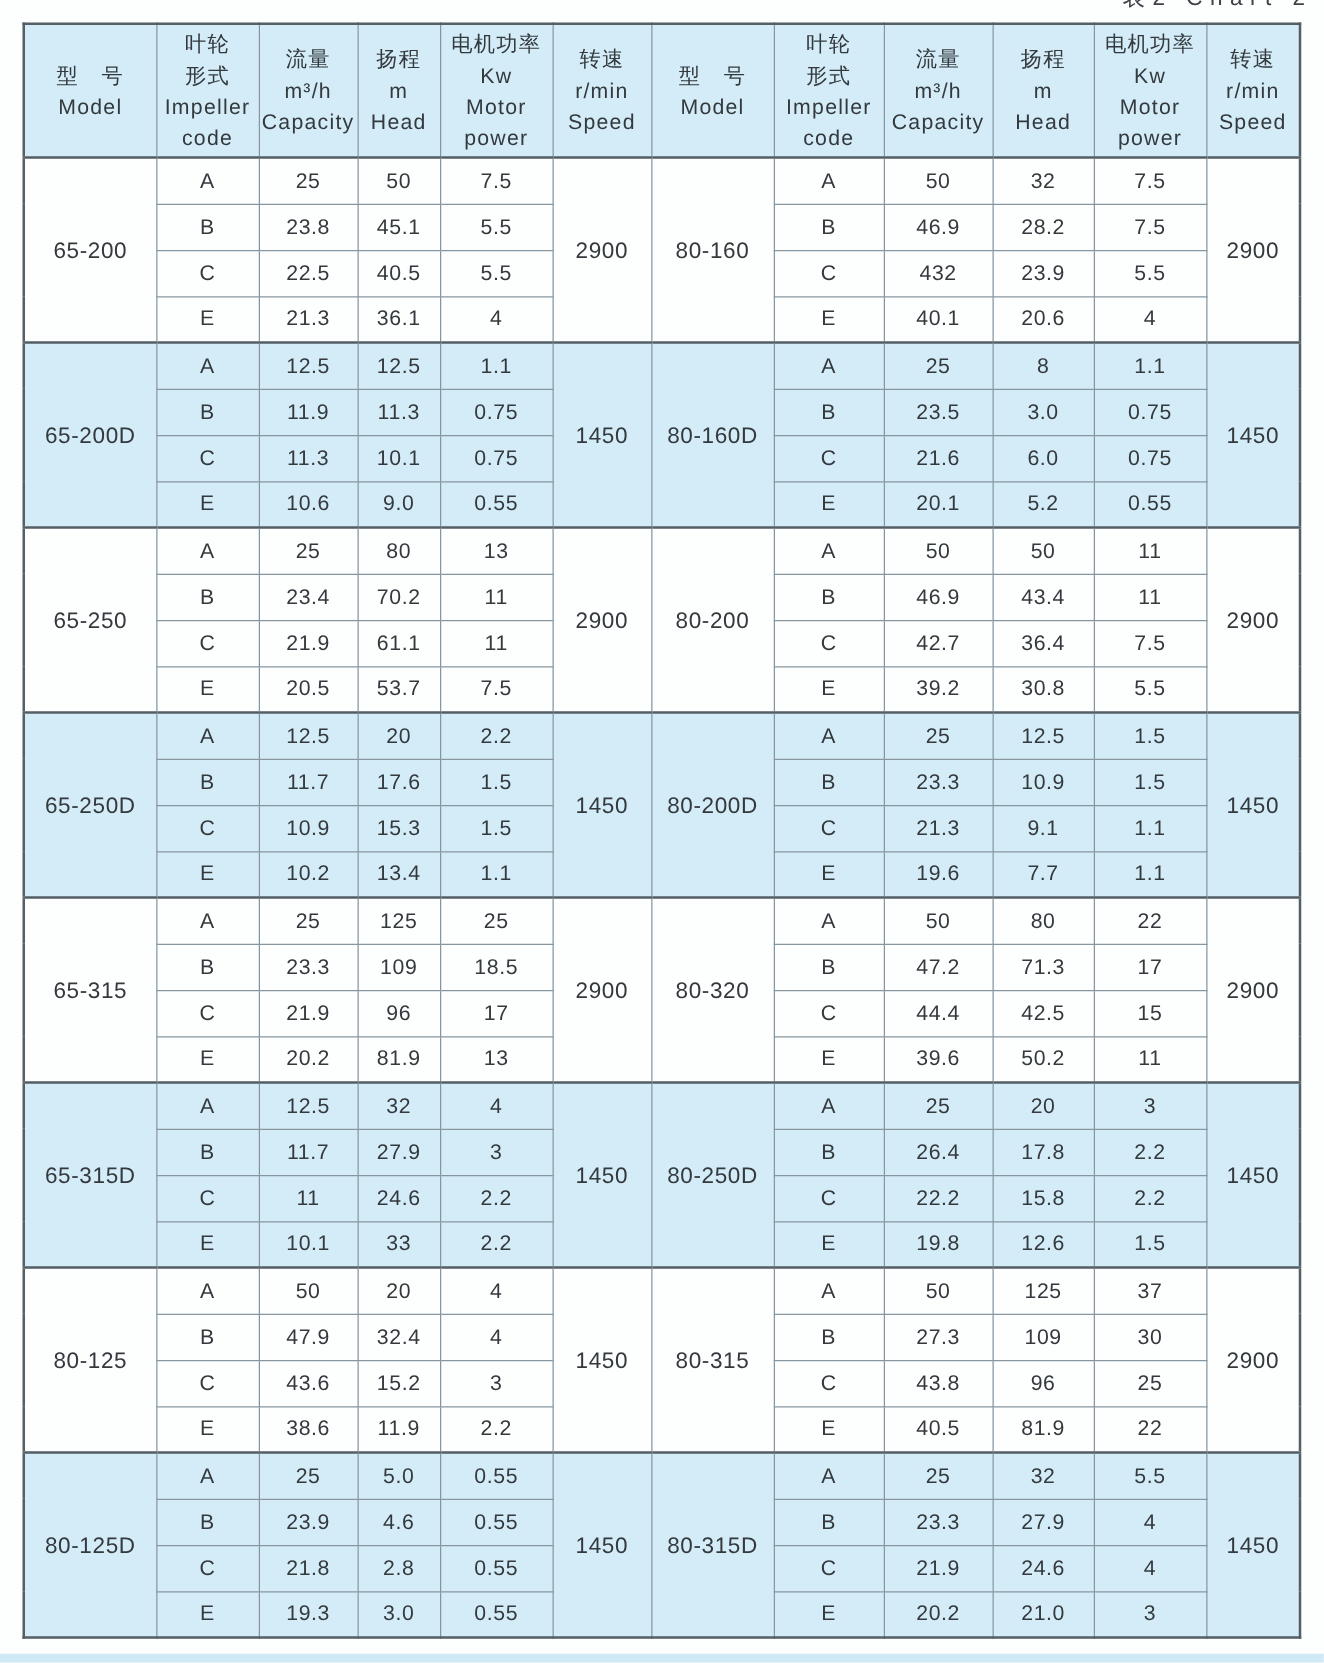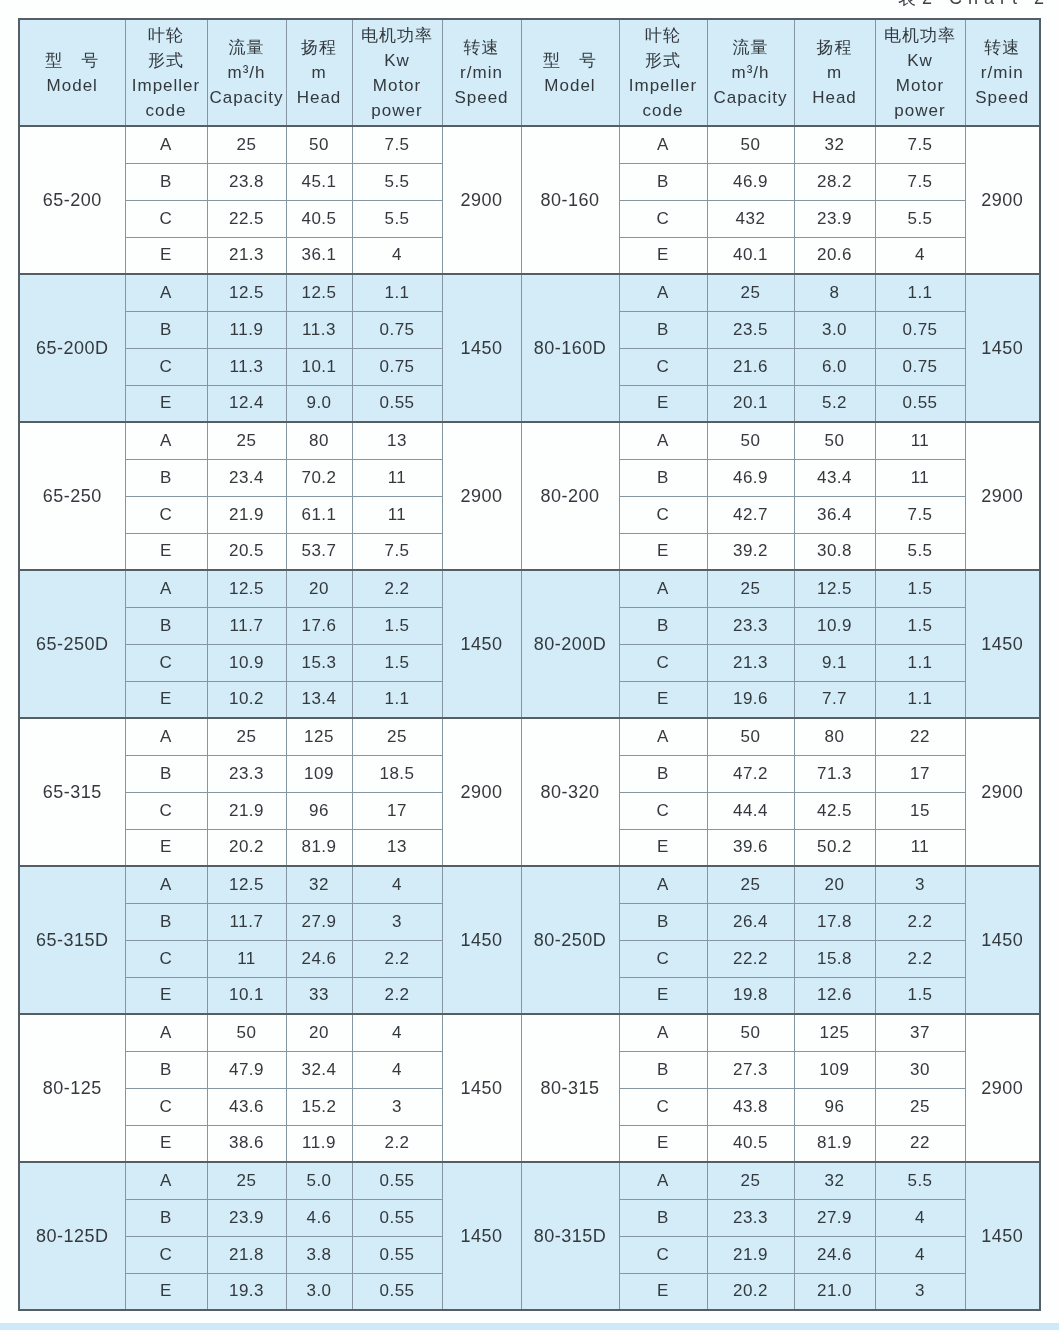--- a/index.html
+++ b/index.html
@@ -214,21 +214,21 @@
         <td class="shaded">11.3</td>
         <td class="shaded">10.1</td>
         <td class="shaded">0.75</td>
         <td class="shaded">C</td>
         <td class="shaded">21.6</td>
         <td class="shaded">6.0</td>
         <td class="shaded">0.75</td>
       </tr>
       <tr>
         <td class="shaded">E</td>
-        <td class="shaded">12.4</td>
+        <td class="shaded">10.6</td>
         <td class="shaded">9.0</td>
         <td class="shaded">0.55</td>
         <td class="shaded">E</td>
         <td class="shaded">20.1</td>
         <td class="shaded">5.2</td>
         <td class="shaded">0.55</td>
       </tr>
       <tr class="group-start">
         <td rowspan="4" class="model">65-250</td>
         <td>A</td>
@@ -469,21 +469,21 @@
         <td class="shaded">4.6</td>
         <td class="shaded">0.55</td>
         <td class="shaded">B</td>
         <td class="shaded">23.3</td>
         <td class="shaded">27.9</td>
         <td class="shaded">4</td>
       </tr>
       <tr>
         <td class="shaded">C</td>
         <td class="shaded">21.8</td>
-        <td class="shaded">3.8</td>
+        <td class="shaded">2.8</td>
         <td class="shaded">0.55</td>
         <td class="shaded">C</td>
         <td class="shaded">21.9</td>
         <td class="shaded">24.6</td>
         <td class="shaded">4</td>
       </tr>
       <tr>
         <td class="shaded">E</td>
         <td class="shaded">19.3</td>
         <td class="shaded">3.0</td>

